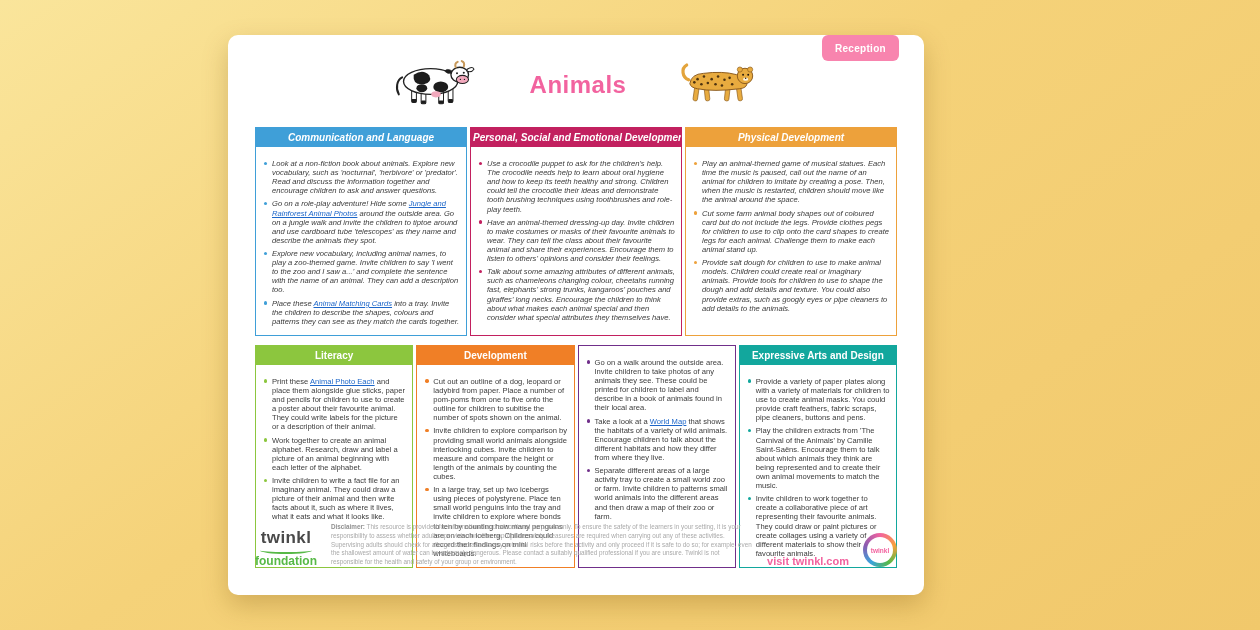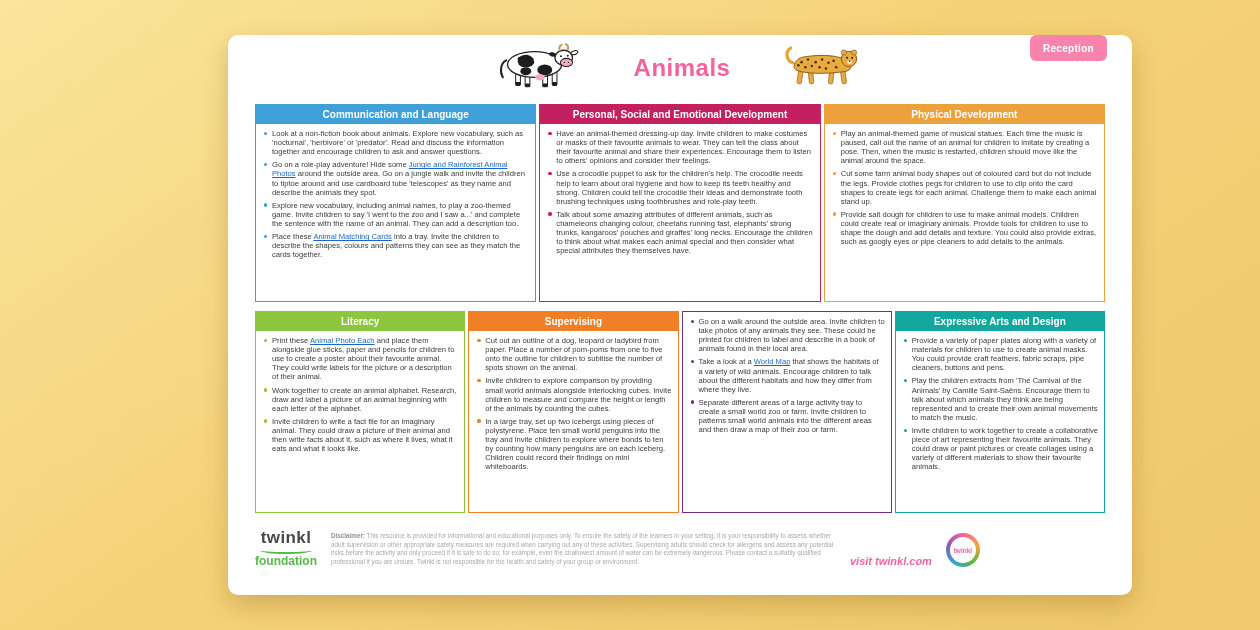--- a/index.html
+++ b/index.html
@@ -2,59 +2,59 @@
 <html style="--pink: #f2639f; --badge-pink: #f884ae; --link-blue: #1c66c9; --text: #3a3a3a;"><head>
 <meta charset="utf-8">
 <style>
   html,body{margin:0;padding:0;}
   .bg{
     width:1260px;height:630px;position:relative;overflow:hidden;
     background:linear-gradient(145deg,#fae59b 0%,#f5d279 45%,#f1c86b 100%);
     font-family:"Liberation Sans",sans-serif;
   }
   .page{
-    position:absolute;left:228px;top:35px;width:904px;height:560px;
+    position:absolute;left:228px;top:35px;width:696px;height:560px;
     background:#fff;border-radius:10px;box-shadow:0 10px 26px rgba(120,80,10,.28);
     padding:0 27px;box-sizing:border-box;overflow:hidden;
   }
   .badge{
     position:absolute;top:0;right:25px;background:var(--badge-pink,#f884ae);color:#fff;
     font-weight:bold;font-size:10px;padding:8px 13px 7px;border-radius:6px;letter-spacing:.3px;
   }
-  .hdr{height:66px;display:flex;align-items:center;justify-content:center;gap:52px;padding-top:0;}
+  .hdr{height:66px;display:flex;align-items:center;justify-content:center;gap:52px;padding-top:17px;}
   .title{font-size:24px;font-weight:bold;color:var(--pink,#f2639f);margin:0;letter-spacing:.5px;}
   .row{display:flex;gap:3px;align-items:stretch;}
-  .row-1{margin-top:3px;}
+  .row-1{margin-top:9px;font-style:italic;}
   .row-2{margin-top:9px;}
   .col{flex:1;border:1px solid var(--c);background:#fff;display:flex;flex-direction:column;min-width:0;}
   .row-1 .col{min-height:196px;}
   .row-2 .col{min-height:200px;}
   .col-h{
     background:var(--c);color:#fff;font-weight:bold;font-size:10px;text-align:center;
     padding:4px 2px;white-space:nowrap;overflow:hidden;
   }
-  .col-b{padding:5px 6px 5px 6px;flex:1;}
+  .col-b{padding:12px 6px 5px 6px;flex:1;}
   .col-list{margin:0;padding:0;list-style:none;}
   .col-list li{
     position:relative;padding-left:10px;margin-bottom:4px;
     font-size:7.6px;line-height:1.2;color:var(--text,#3a3a3a);
   }
   .col-list li::before{
     content:"";position:absolute;left:2px;top:2.6px;width:3.4px;height:3.4px;border-radius:50%;
     background:var(--c);
   }
   a.link{color:var(--link-blue,#1c66c9);text-decoration:underline;cursor:pointer;}
   .footer{position:absolute;left:27px;right:27px;bottom:28px;display:flex;align-items:flex-end;gap:14px;}
   .tw-logo{flex:0 0 auto;text-align:center;line-height:1;}
   .tw-word{font-weight:bold;color:#4a4a4a;font-size:17px;letter-spacing:.4px;}
   .tw-swoosh{display:block;width:52px;height:5px;margin:1px auto 1px;border-bottom:2px solid #57b947;border-radius:50%;}
   .tw-found{color:#57b947;font-size:12px;font-weight:bold;}
   .disclaimer{flex:1;font-size:6.3px;line-height:1.4;color:#a9a9a9;max-width:505px;}
   .disclaimer b{color:#8f8f8f;}
-  .visit{flex:0 0 auto;color:var(--pink,#f2639f);font-weight:bold;font-size:11px;white-space:nowrap;font-style:italic;}
+  .visit{flex:0 0 auto;color:var(--pink,#f2639f);font-weight:bold;font-size:11px;white-space:nowrap;}
   .tw-circle{
     flex:0 0 auto;width:34px;height:34px;border-radius:50%;
     background:conic-gradient(#f2639f,#f9a13b,#57b947,#39a3dc,#8b5bb1,#f2639f);
     display:flex;align-items:center;justify-content:center;
   }
   .tw-circle-inner{
     width:26px;height:26px;border-radius:50%;background:#fff;
     display:flex;align-items:center;justify-content:center;
     font-size:6.5px;font-weight:bold;color:var(--pink,#f2639f);
   }
@@ -145,22 +145,22 @@
               <li>Go on a role-play adventure! Hide some <a class="link">Jungle and Rainforest Animal Photos</a> around the outside area. Go on a jungle walk and invite the children to tiptoe around and use cardboard tube 'telescopes' as they name and describe the animals they spot.</li>
               <li>Explore new vocabulary, including animal names, to play a zoo-themed game. Invite children to say 'I went to the zoo and I saw a...' and complete the sentence with the name of an animal. They can add a description too.</li>
               <li>Place these <a class="link">Animal Matching Cards</a> into a tray. Invite the children to describe the shapes, colours and patterns they can see as they match the cards together.</li>
             </ul>
         </div>
       </section>
       <section class="col" style="--c: #c2205f;">
         <header class="col-h">Personal, Social and Emotional Development</header>
         <div class="col-b">
           <ul class="col-list">
+              <li>Use a crocodile puppet to ask for the children's help. The crocodile needs help to learn about oral hygiene and how to keep its teeth healthy and strong. Children could tell the crocodile their ideas and demonstrate tooth brushing techniques using toothbrushes and role-play teeth.</li>
               <li>Have an animal-themed dressing-up day. Invite children to make costumes or masks of their favourite animals to wear. They can tell the class about their favourite animal and share their experiences. Encourage them to listen to others' opinions and consider their feelings.</li>
-              <li>Use a crocodile puppet to ask for the children's help. The crocodile needs help to learn about oral hygiene and how to keep its teeth healthy and strong. Children could tell the crocodile their ideas and demonstrate tooth brushing techniques using toothbrushes and role-play teeth.</li>
               <li>Talk about some amazing attributes of different animals, such as chameleons changing colour, cheetahs running fast, elephants' strong trunks, kangaroos' pouches and giraffes' long necks. Encourage the children to think about what makes each animal special and then consider what special attributes they themselves have.</li>
             </ul>
         </div>
       </section>
       <section class="col" style="--c: #eda13b;">
         <header class="col-h">Physical Development</header>
         <div class="col-b">
           <ul class="col-list">
               <li>Play an animal-themed game of musical statues. Each time the music is paused, call out the name of an animal for children to imitate by creating a pose. Then, when the music is restarted, children should move like the animal around the space.</li>
               <li>Cut some farm animal body shapes out of coloured card but do not include the legs. Provide clothes pegs for children to use to clip onto the card shapes to create legs for each animal. Challenge them to make each animal stand up.</li>
@@ -175,21 +175,21 @@
         <header class="col-h">Literacy</header>
         <div class="col-b">
           <ul class="col-list">
               <li>Print these <a class="link">Animal Photo Each</a> and place them alongside glue sticks, paper and pencils for children to use to create a poster about their favourite animal. They could write labels for the picture or a description of their animal.</li>
               <li>Work together to create an animal alphabet. Research, draw and label a picture of an animal beginning with each letter of the alphabet.</li>
               <li>Invite children to write a fact file for an imaginary animal. They could draw a picture of their animal and then write facts about it, such as where it lives, what it eats and what it looks like.</li>
             </ul>
         </div>
       </section>
       <section class="col" style="--c: #f07f26;">
-        <header class="col-h">Supervising</header>
+        <header class="col-h">Development</header>
         <div class="col-b">
           <ul class="col-list">
               <li>Cut out an outline of a dog, leopard or ladybird from paper. Place a number of pom-poms from one to five onto the outline for children to subitise the number of spots shown on the animal.</li>
               <li>Invite children to explore comparison by providing small world animals alongside interlocking cubes. Invite children to measure and compare the height or length of the animals by counting the cubes.</li>
               <li>In a large tray, set up two icebergs using pieces of polystyrene. Place ten small world penguins into the tray and invite children to explore where bonds to ten by counting how many penguins are on each iceberg. Children could record their findings on mini whiteboards.</li>
             </ul>
         </div>
       </section>
       <section class="col" style="--c: #702f8a;">
         <div class="col-b">

